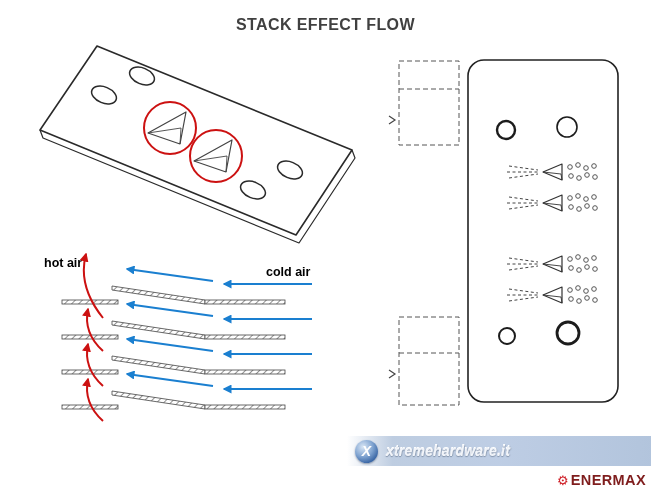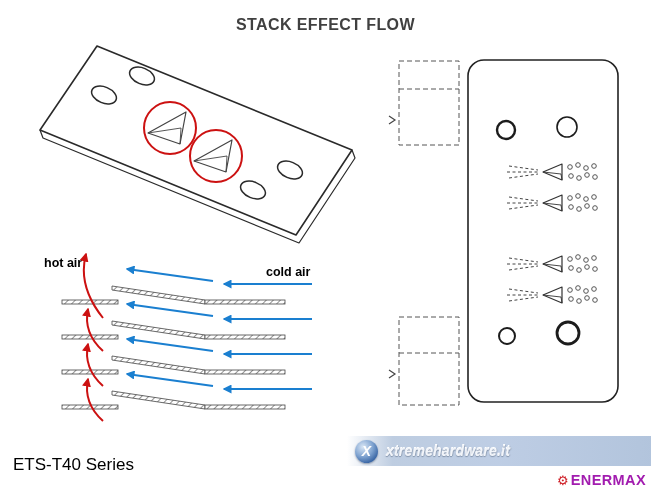--- a/index.html
+++ b/index.html
@@ -12,21 +12,21 @@
   .series{position:absolute;left:13px;bottom:16px;font-size:17px;color:#000}
   .watermark{position:absolute;right:0;bottom:25px;width:296px;height:30px;display:flex;align-items:center;gap:8px;padding-left:8px;
     background:linear-gradient(90deg, rgba(140,165,200,0) 0%, rgba(125,155,195,.5) 15%, rgba(150,175,212,.62) 50%, rgba(115,148,192,.55) 100%)}
   .wm-badge{width:23px;height:23px;border-radius:50%;flex:0 0 auto;display:flex;align-items:center;justify-content:center;
     background:radial-gradient(circle at 35% 30%, #d9e6f5 0%, #7fa3d0 45%, #3c68a6 75%, #27497c 100%);
     color:#fff;font-weight:bold;font-style:italic;font-size:14px;box-shadow:0 1px 2px rgba(40,60,90,.45)}
   .wm-text{font-size:14px;font-weight:bold;font-style:italic;color:#f2f5fa;letter-spacing:.2px;
     text-shadow:0 1px 1px #8595ac,0 -1px 0 #ffffff,1px 0 1px #9aa8bd}
   .brand{position:absolute;right:5px;bottom:3px;display:flex;align-items:center;gap:2px}
   .brand .gear{color:#cf2028;font-size:13px;line-height:1}
-  .brand .name{color:#a21caf;font-weight:bold;font-size:14.5px;letter-spacing:.4px}
+  .brand .name{color:#7f1d1d;font-weight:bold;font-size:14.5px;letter-spacing:.4px}
 </style>
 </head>
 <body>
 
 <div class="canvas">
 
   <div class="title">STACK EFFECT FLOW</div>
 
   <svg class="diagram" width="651" height="491" viewBox="0 0 651 491">
     <defs>
@@ -147,20 +147,19 @@
         <path d="M389,370 L395,374 L389,378"></path>
       </g>
     </g>
   </svg>
 
   <div class="watermark">
     <span class="wm-badge">X</span>
     <span class="wm-text">xtremehardware.it</span>
   </div>
 
-  <div class="series">ETS-T40 Series</div>
 
   <div class="brand">
     <span class="gear">⚙</span>
     <span class="name">ENERMAX</span>
   </div>
 
 </div>
 
 </body></html>

